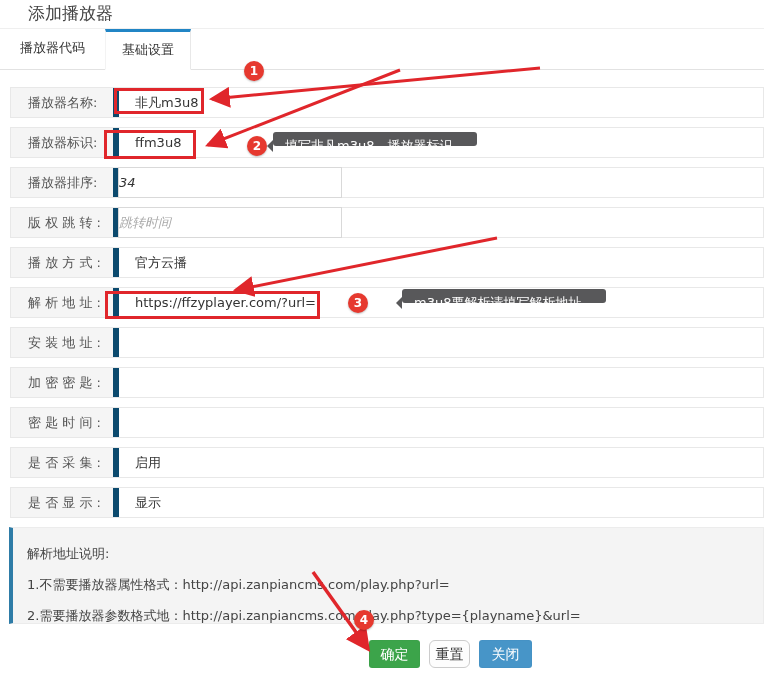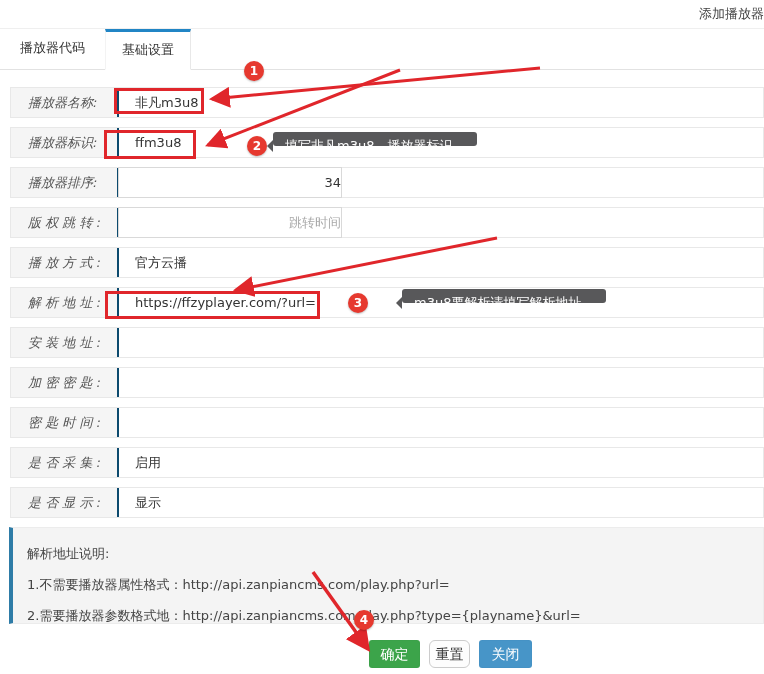--- a/index.html
+++ b/index.html
@@ -1,38 +1,38 @@
 <!DOCTYPE html>
 <html><head>
 <meta charset="utf-8">
 <style>
   * { margin:0; padding:0; box-sizing:border-box; }
   html,body { background:#fff; }
   body { font-family:"DejaVu Sans","Liberation Sans",sans-serif; }
   .page { position:relative; width:764px; height:674px; background:#fff; overflow:hidden; }
 
   
-  .titlebar { height:29px; line-height:27px; padding-left:28px; font-size:13px; color:#444;
-              border-bottom:1px solid #efefef;text-align:right; }
+  .titlebar { height:29px; line-height:27px; padding-left:28px; font-size:17px; color:#444;
+              border-bottom:1px solid #efefef; }
 
   
   .tab-bar { display:flex; height:41px; border-bottom:1px solid #e2e2e2; }
   .tab { font-size:13px; color:#333; line-height:38px; padding:0 20px; cursor:pointer; }
   .tab.active { border-top:3px solid #2185c5; border-right:1px solid #e8e8e8; border-left:1px solid #f3f3f3;
                 background:#fff; border-bottom:1px solid #fff; margin-bottom:-1px; padding:0 16px; line-height:36px; }
 
   
   .form { padding-top:17px; }
   .row { display:flex; height:31px; margin:0 0 9px 10px; border:1px solid #e8e8e8; background:#fff; }
-  .row-label { width:108px; background:#f5f5f5; border-right:2px solid #0c4a6e; color:#555;
-               font-size:13px; line-height:29px; padding-left:17px; white-space:pre;font-style:italic; }
+  .row-label { width:108px; background:#f5f5f5; border-right:6px solid #0c4a6e; color:#555;
+               font-size:13px; line-height:29px; padding-left:17px; white-space:pre; }
   .row-content { flex:1; position:relative; font-size:13px; color:#333; line-height:29px; }
   .val { padding-left:16px; }
   .boxed { width:224px; height:31px; margin:-1px 0 0 -1px; border:1px solid #d9d9d9; background:#fff;
-           text-align:right; line-height:29px; color:#333; }
+           text-align:left; line-height:29px; color:#333;font-style:italic; }
   .boxed.ph { color:#a9a9a9; }
 
   
   .note { margin:9px 0 0 9px; height:97px; background:#f4f4f4; border:1px solid #ececec;
           border-left:4px solid #2e7ca7; padding:17px 0 0 14px; font-size:13px; color:#444; }
   .note div { margin-bottom:13px; }
 
   
   .btn-row { display:flex; gap:9px; margin:16px 0 0 369px; }
   .btn { height:28px; border-radius:3px; font-size:14px; line-height:26px; text-align:center;

